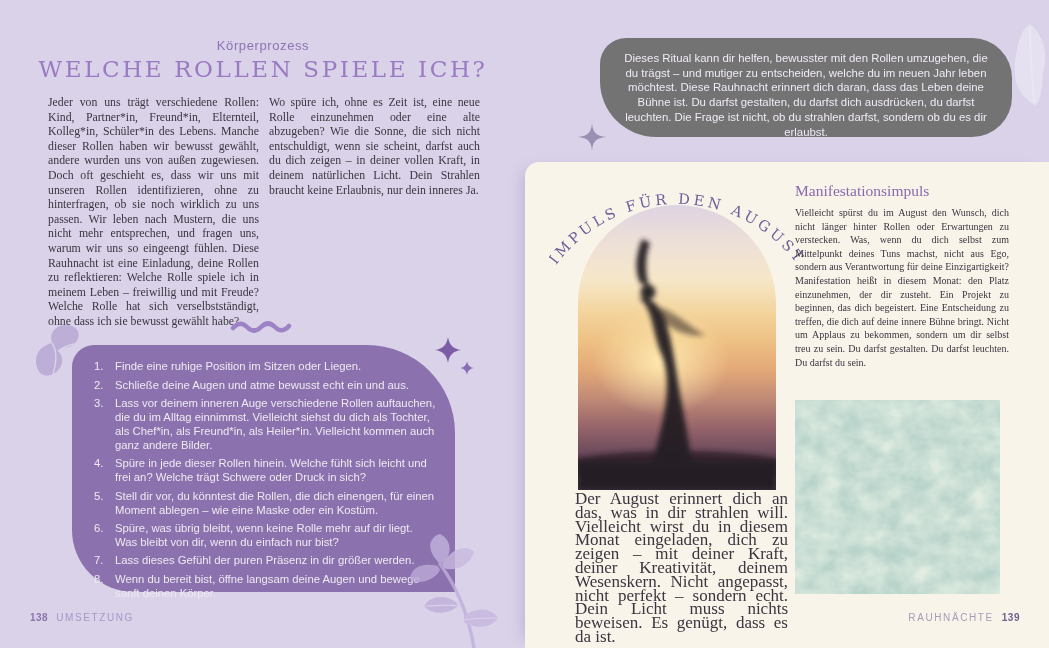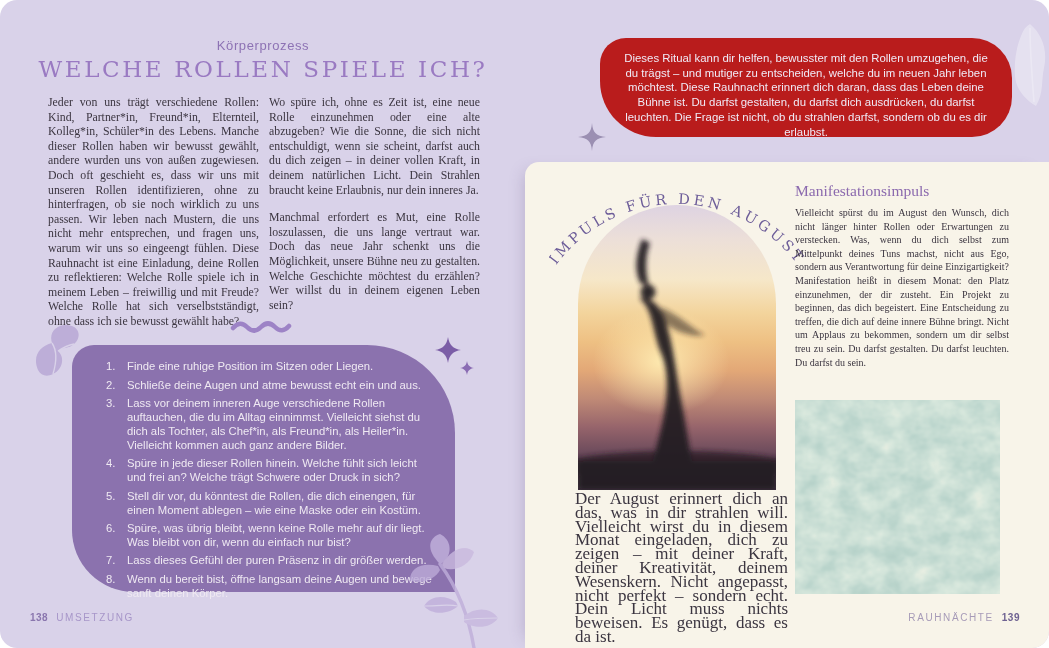--- a/index.html
+++ b/index.html
@@ -1,19 +1,19 @@
 <!DOCTYPE html>
 <html lang="de"><head>
 <meta charset="utf-8">
 <style>
   * { margin:0; padding:0; box-sizing:border-box; }
   body { font-family:"Liberation Serif", serif; }
   .spread {
     position:relative; width:1049px; height:648px;
-    background:#d9d2e9; overflow:hidden;border-radius:17px;
+    background:#d9d2e9; overflow:hidden;
   }
   
   .cream-panel {
     position:absolute; left:525px; top:162px; width:524px; height:486px;
     background:#f8f4e9; border-top-left-radius:14px;
     box-shadow:-10px 0 16px -10px rgba(93,76,122,.28);
   }
   
   .kicker {
     position:absolute; left:48px; top:38px; width:430px; text-align:center;
@@ -27,21 +27,21 @@
   }
   .col { position:absolute; top:95px; width:211px; font-size:11.8px; line-height:14.6px;
     color:#3b3540; text-align:justify; }
   .col-1 { left:48px; }
   .col-2 { left:269px; }
   .col p + p { margin-top:13px; }
   .squiggle { position:absolute; left:230px; top:317px; }
   .steps-box {
     position:absolute; left:72px; top:345px; width:383px; height:247px;
     background:#8b72ae; border-radius:22px 88px 0 62px;
-    padding:15px 18px 0 32px;
+    padding:15px 18px 0 20px;
   }
   .steps-box ol { list-style:none; counter-reset:step;
     font-family:"Liberation Sans", sans-serif; font-size:11.3px; line-height:13.9px;
     color:#efe9f2; }
   .steps-box li { position:relative; padding-left:23px; margin-bottom:4.6px; counter-increment:step; }
   .steps-box li::before { content:counter(step) "."; position:absolute; left:2px; top:0; }
   .footer-left {
     position:absolute; left:30px; top:612px;
     font-family:"Liberation Sans", sans-serif; font-size:10px; letter-spacing:1.6px;
     color:#a796c9;
@@ -49,21 +49,21 @@
   .footer-left .pagenum { color:#8a76ae; font-weight:bold; letter-spacing:.5px; margin-right:8px;text-align:center; }
   .footer-right {
     position:absolute; right:29px; top:612px; 
     font-family:"Liberation Sans", sans-serif; font-size:10px; letter-spacing:1.6px;
     color:#a79bb8;
   }
   .footer-right .pagenum { color:#6f6292; font-weight:bold; letter-spacing:.5px; margin-left:8px; }
   
   .ritual-box {
     position:absolute; left:600px; top:38px; width:412px; height:99px;
-    background:#b91c1c; border-radius:26px 40px 40px 56px;
+    background:#737373; border-radius:26px 40px 40px 56px;
     padding:13px 24px; text-align:center;
     font-family:"Liberation Sans", sans-serif; font-size:11.4px; line-height:14.7px;
     color:#f0eaf6;
   }
   .arch-title-svg { position:absolute; left:549px; top:152px; }
   .arch-title-svg text {
     font-family:"DejaVu Serif", serif; font-size:14.5px; letter-spacing:3.4px;
     fill:#6d5d99;
   }
   .arch-photo {
@@ -100,21 +100,20 @@
 
   <div>
     <div class="kicker">Körperprozess</div>
     <div class="main-title">WELCHE ROLLEN SPIELE ICH?</div>
 
     <div class="col col-1">
       <p>Jeder von uns trägt verschiedene Rollen: Kind, Partner*in, Freund*in, Elternteil, Kolleg*in, Schüler*in des Lebens. Manche dieser Rollen haben wir bewusst gewählt, andere wurden uns von außen zugewiesen. Doch oft geschieht es, dass wir uns mit unseren Rollen identifizieren, ohne zu hinterfragen, ob sie noch wirklich zu uns passen. Wir leben nach Mustern, die uns nicht mehr entsprechen, und fragen uns, warum wir uns so eingeengt fühlen. Diese Rauhnacht ist eine Einladung, deine Rollen zu reflektieren: Welche Rolle spiele ich in meinem Leben – freiwillig und mit Freude? Welche Rolle hat sich verselbstständigt, ohne dass ich sie bewusst gewählt habe?</p>
     </div>
     <div class="col col-2">
       <p>Wo spüre ich, ohne es Zeit ist, eine neue Rolle einzunehmen oder eine alte abzugeben? Wie die Sonne, die sich nicht entschuldigt, wenn sie scheint, darfst auch du dich zeigen – in deiner vollen Kraft, in deinem natürlichen Licht. Dein Strahlen braucht keine Erlaubnis, nur dein inneres Ja.</p>
-      <p>Manchmal erfordert es Mut, eine Rolle loszulassen, die uns lange vertraut war. Doch das neue Jahr schenkt uns die Möglichkeit, unsere Bühne neu zu gestalten. Welche Geschichte möchtest du erzählen? Wer willst du in deinem eigenen Leben sein?</p>
     </div>
 
     <svg class="squiggle" width="66" height="18" viewBox="0 0 66 18">
       <path d="M3 11 Q10 3 17 10 T31 10 T45 10 T59 9" fill="none" stroke="#9d83c6" stroke-width="4.5" stroke-linecap="round"></path>
     </svg>
 
     <svg class="deco" style="left:28px;top:320px;" width="56" height="62" viewBox="0 0 56 62" opacity="0.8">
       <path d="M10 50 C4 36 12 26 24 23 C20 11 31 2 44 6 C52 9 53 18 46 24 C41 29 34 27 30 31 C37 37 35 49 25 54 C19 57 13 56 10 50 Z" fill="#b7a6d4"></path>
       <path d="M24 23 C30 32 28 44 25 54 M30 31 C36 27 41 25 46 24" stroke="#d9d2e9" stroke-width="1.4" fill="none"></path>
     </svg>

